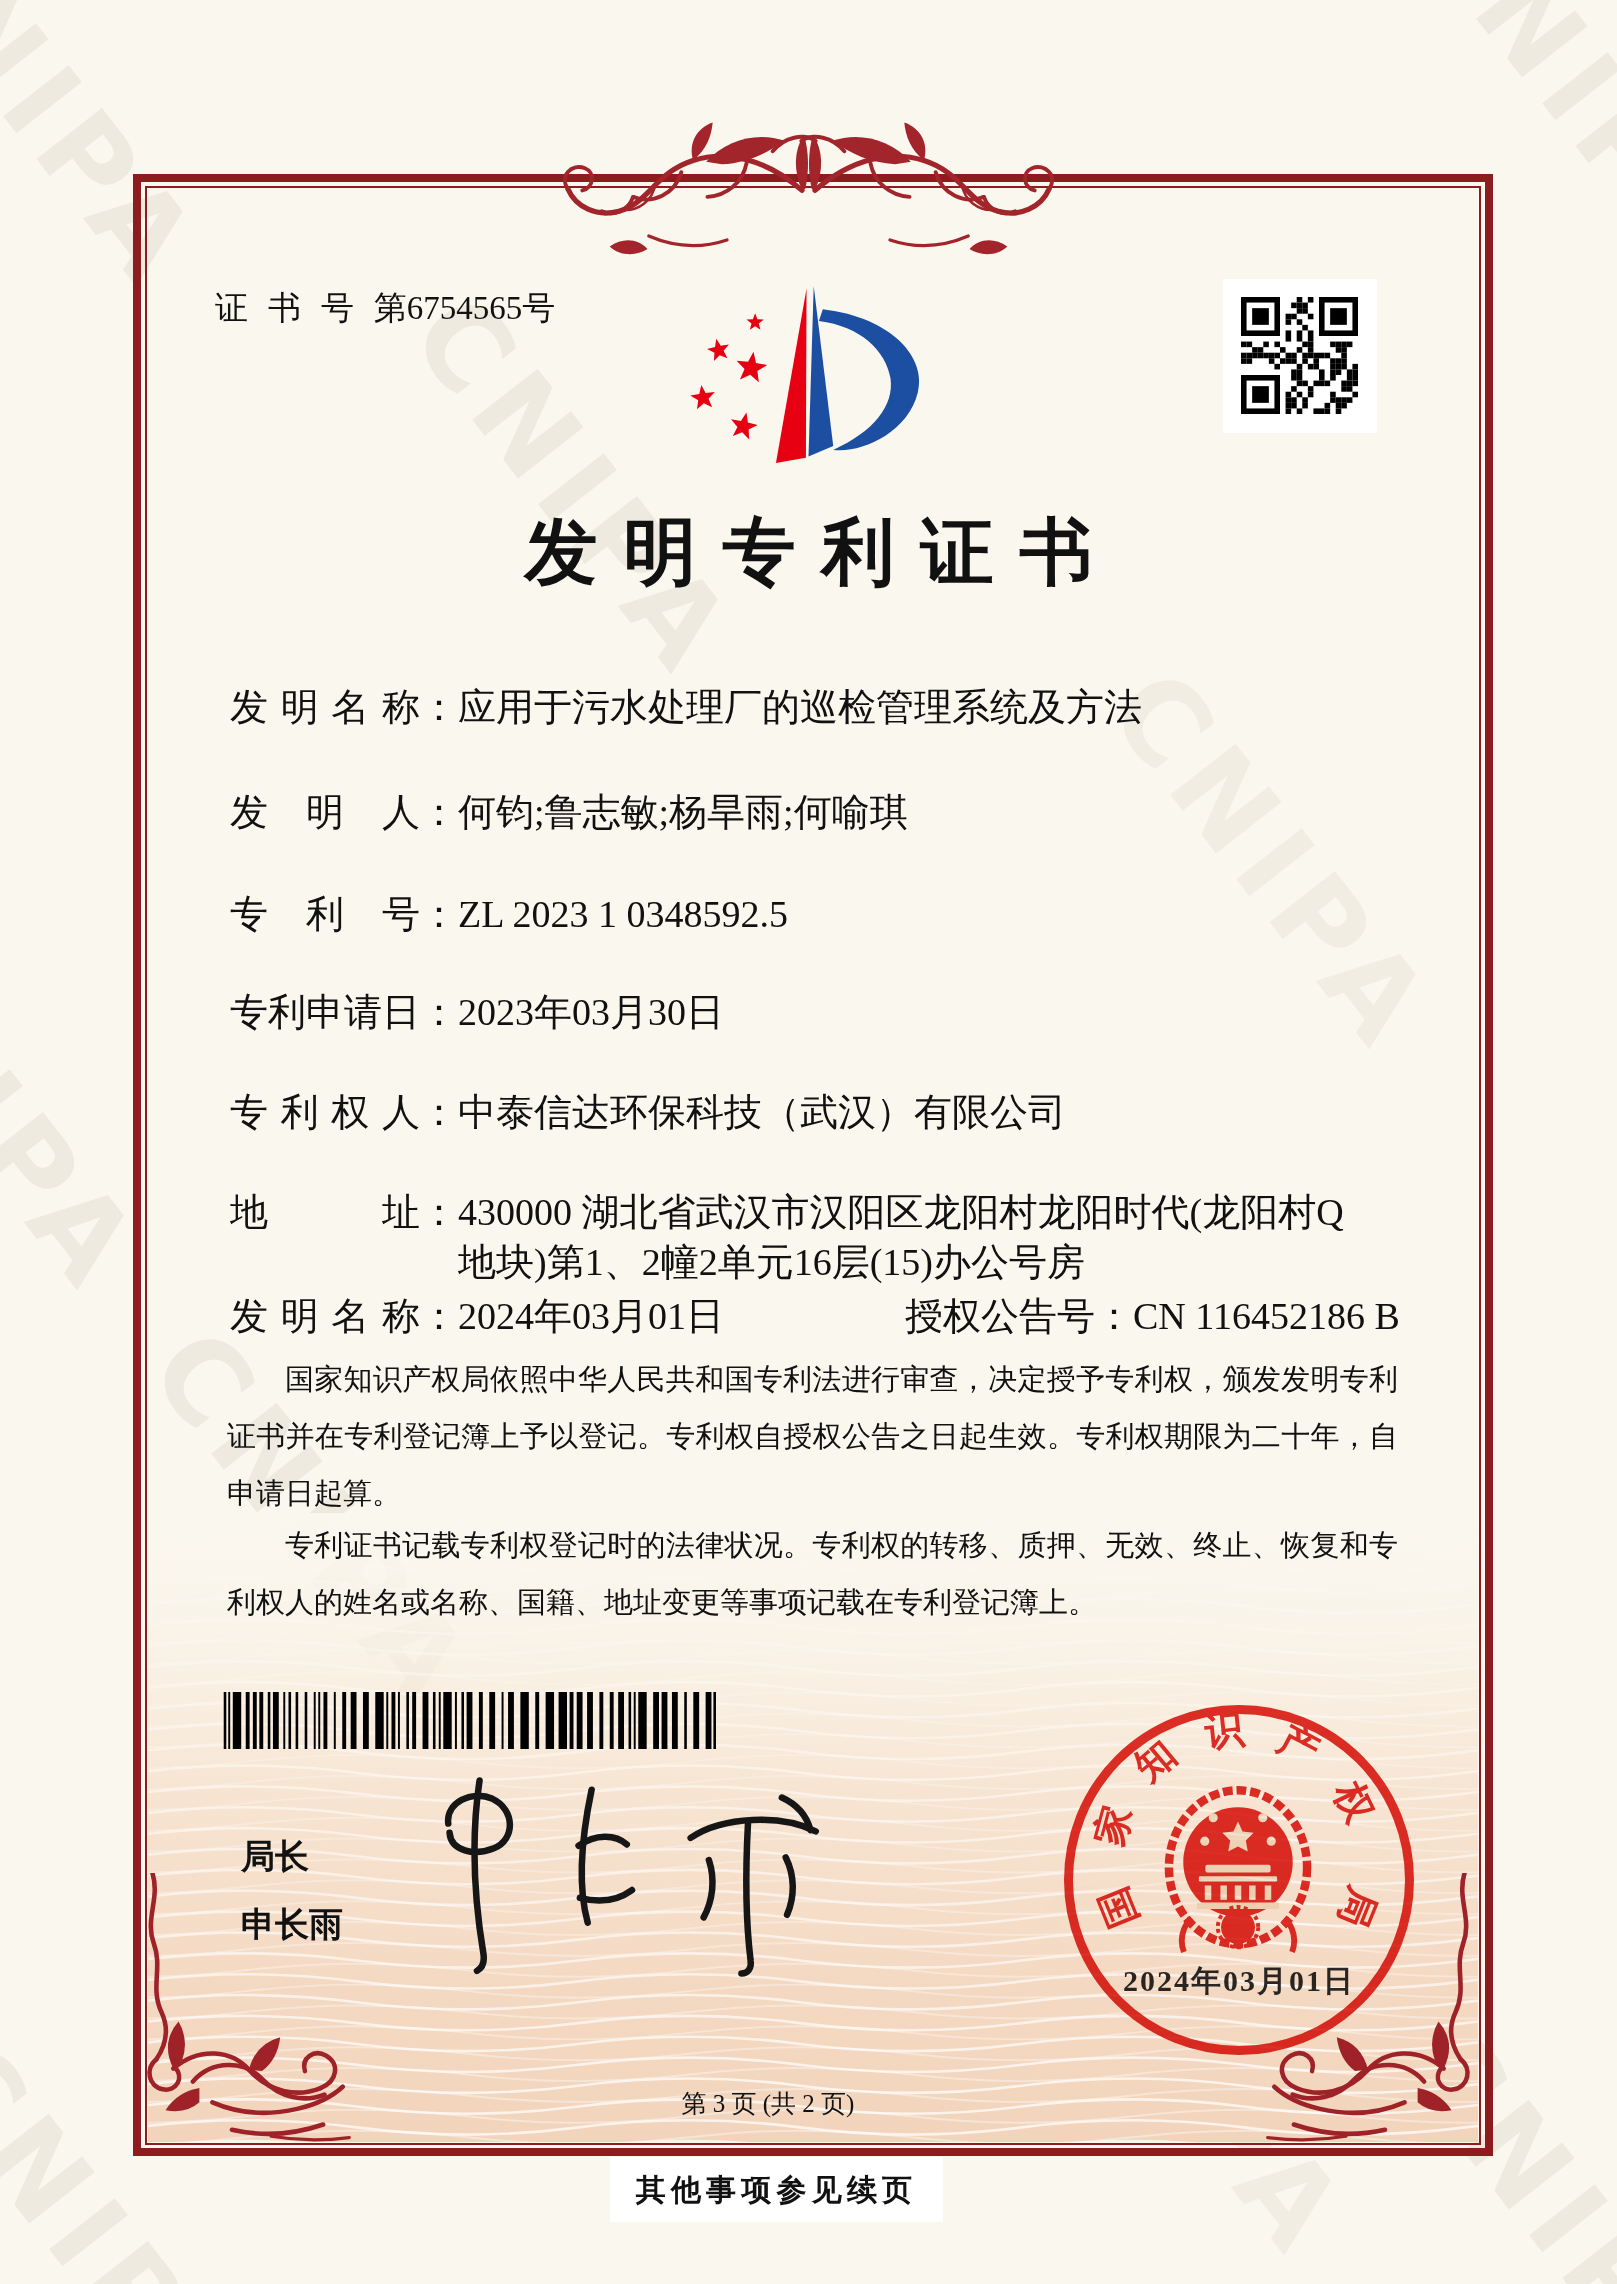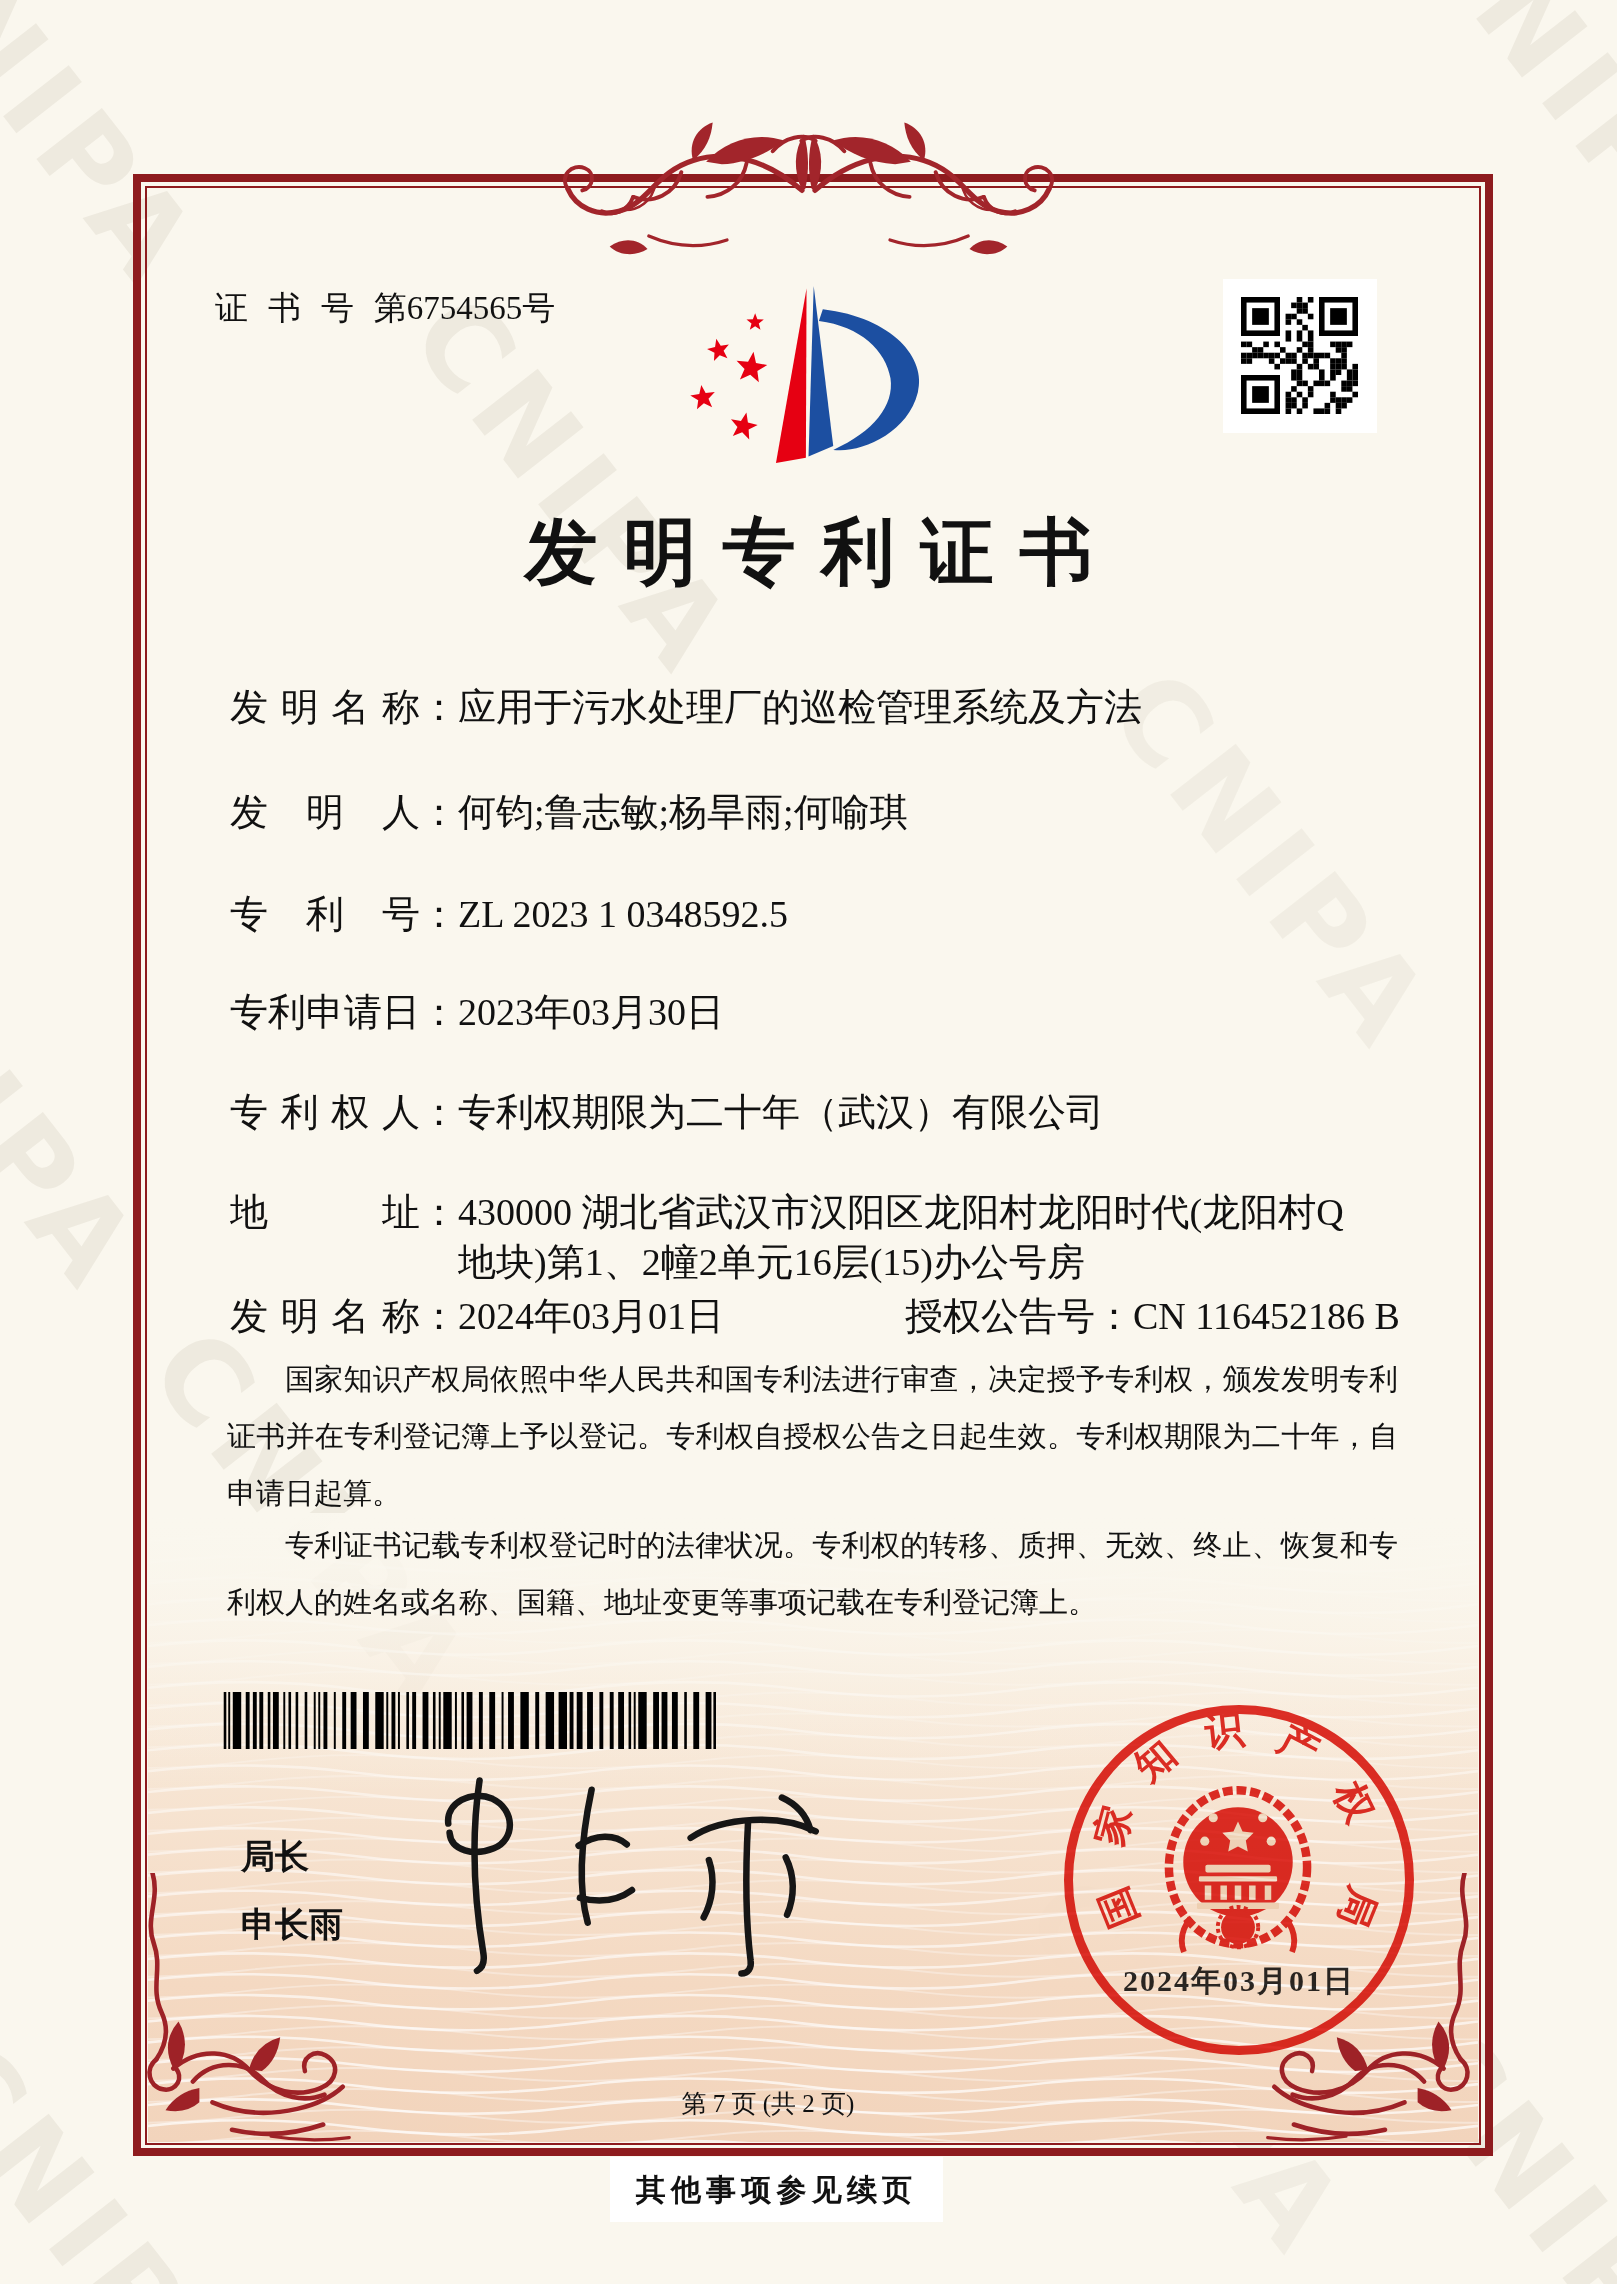--- a/index.html
+++ b/index.html
@@ -347,21 +347,21 @@
     <span class="val">ZL 2023 1 0348592.5</span>
   </div>
   <div class="row" style="top:989px;">
     <span class="lbl">专利申请日</span>
     <span class="colon">：</span>
     <span class="val">2023年03月30日</span>
   </div>
   <div class="row" style="top:1089px;">
     <span class="lbl">专利权人</span>
     <span class="colon">：</span>
-    <span class="val">专利权期限为二十年（武汉）有限公司</span>
+    <span class="val">中泰信达环保科技（武汉）有限公司</span>
   </div>
   <div class="row" style="top:1187px;line-height:50px;">
     <span class="lbl">地址</span>
     <span class="colon">：</span>
     <span class="val">430000 湖北省武汉市汉阳区龙阳村龙阳时代(龙阳村Q
 地块)第1、2幢2单元16层(15)办公号房</span>
   </div>
   <div class="row" style="top:1293px;">
     <span class="lbl">发明名称</span>
     <span class="colon">：</span>
@@ -479,20 +479,20 @@
         <rect x="176" y="168" width="10" height="22"></rect>
         <rect x="72" y="194" width="126" height="10" rx="2"></rect>
       </g>
       <circle cx="135" cy="232" r="26" fill="#DF231B"></circle>
       <circle cx="135" cy="232" r="31" fill="none" stroke="#DF231B" stroke-width="6" stroke-dasharray="6 5"></circle>
       <path d="M62,218 q-20,26 -10,52 M208,218 q20,26 10,52" fill="none" stroke="#DF231B" stroke-width="9"></path>
     </svg>
     <div class="seal-date">2024年03月01日</div>
   </div>
 
-  <div class="pagenum">第 7 页 (共 2 页)</div>
+  <div class="pagenum">第 3 页 (共 2 页)</div>
 
   <div class="contbox">
     <div>其他事项参见续页</div>
   </div>
 
 </div>
 
 
 </body></html>

